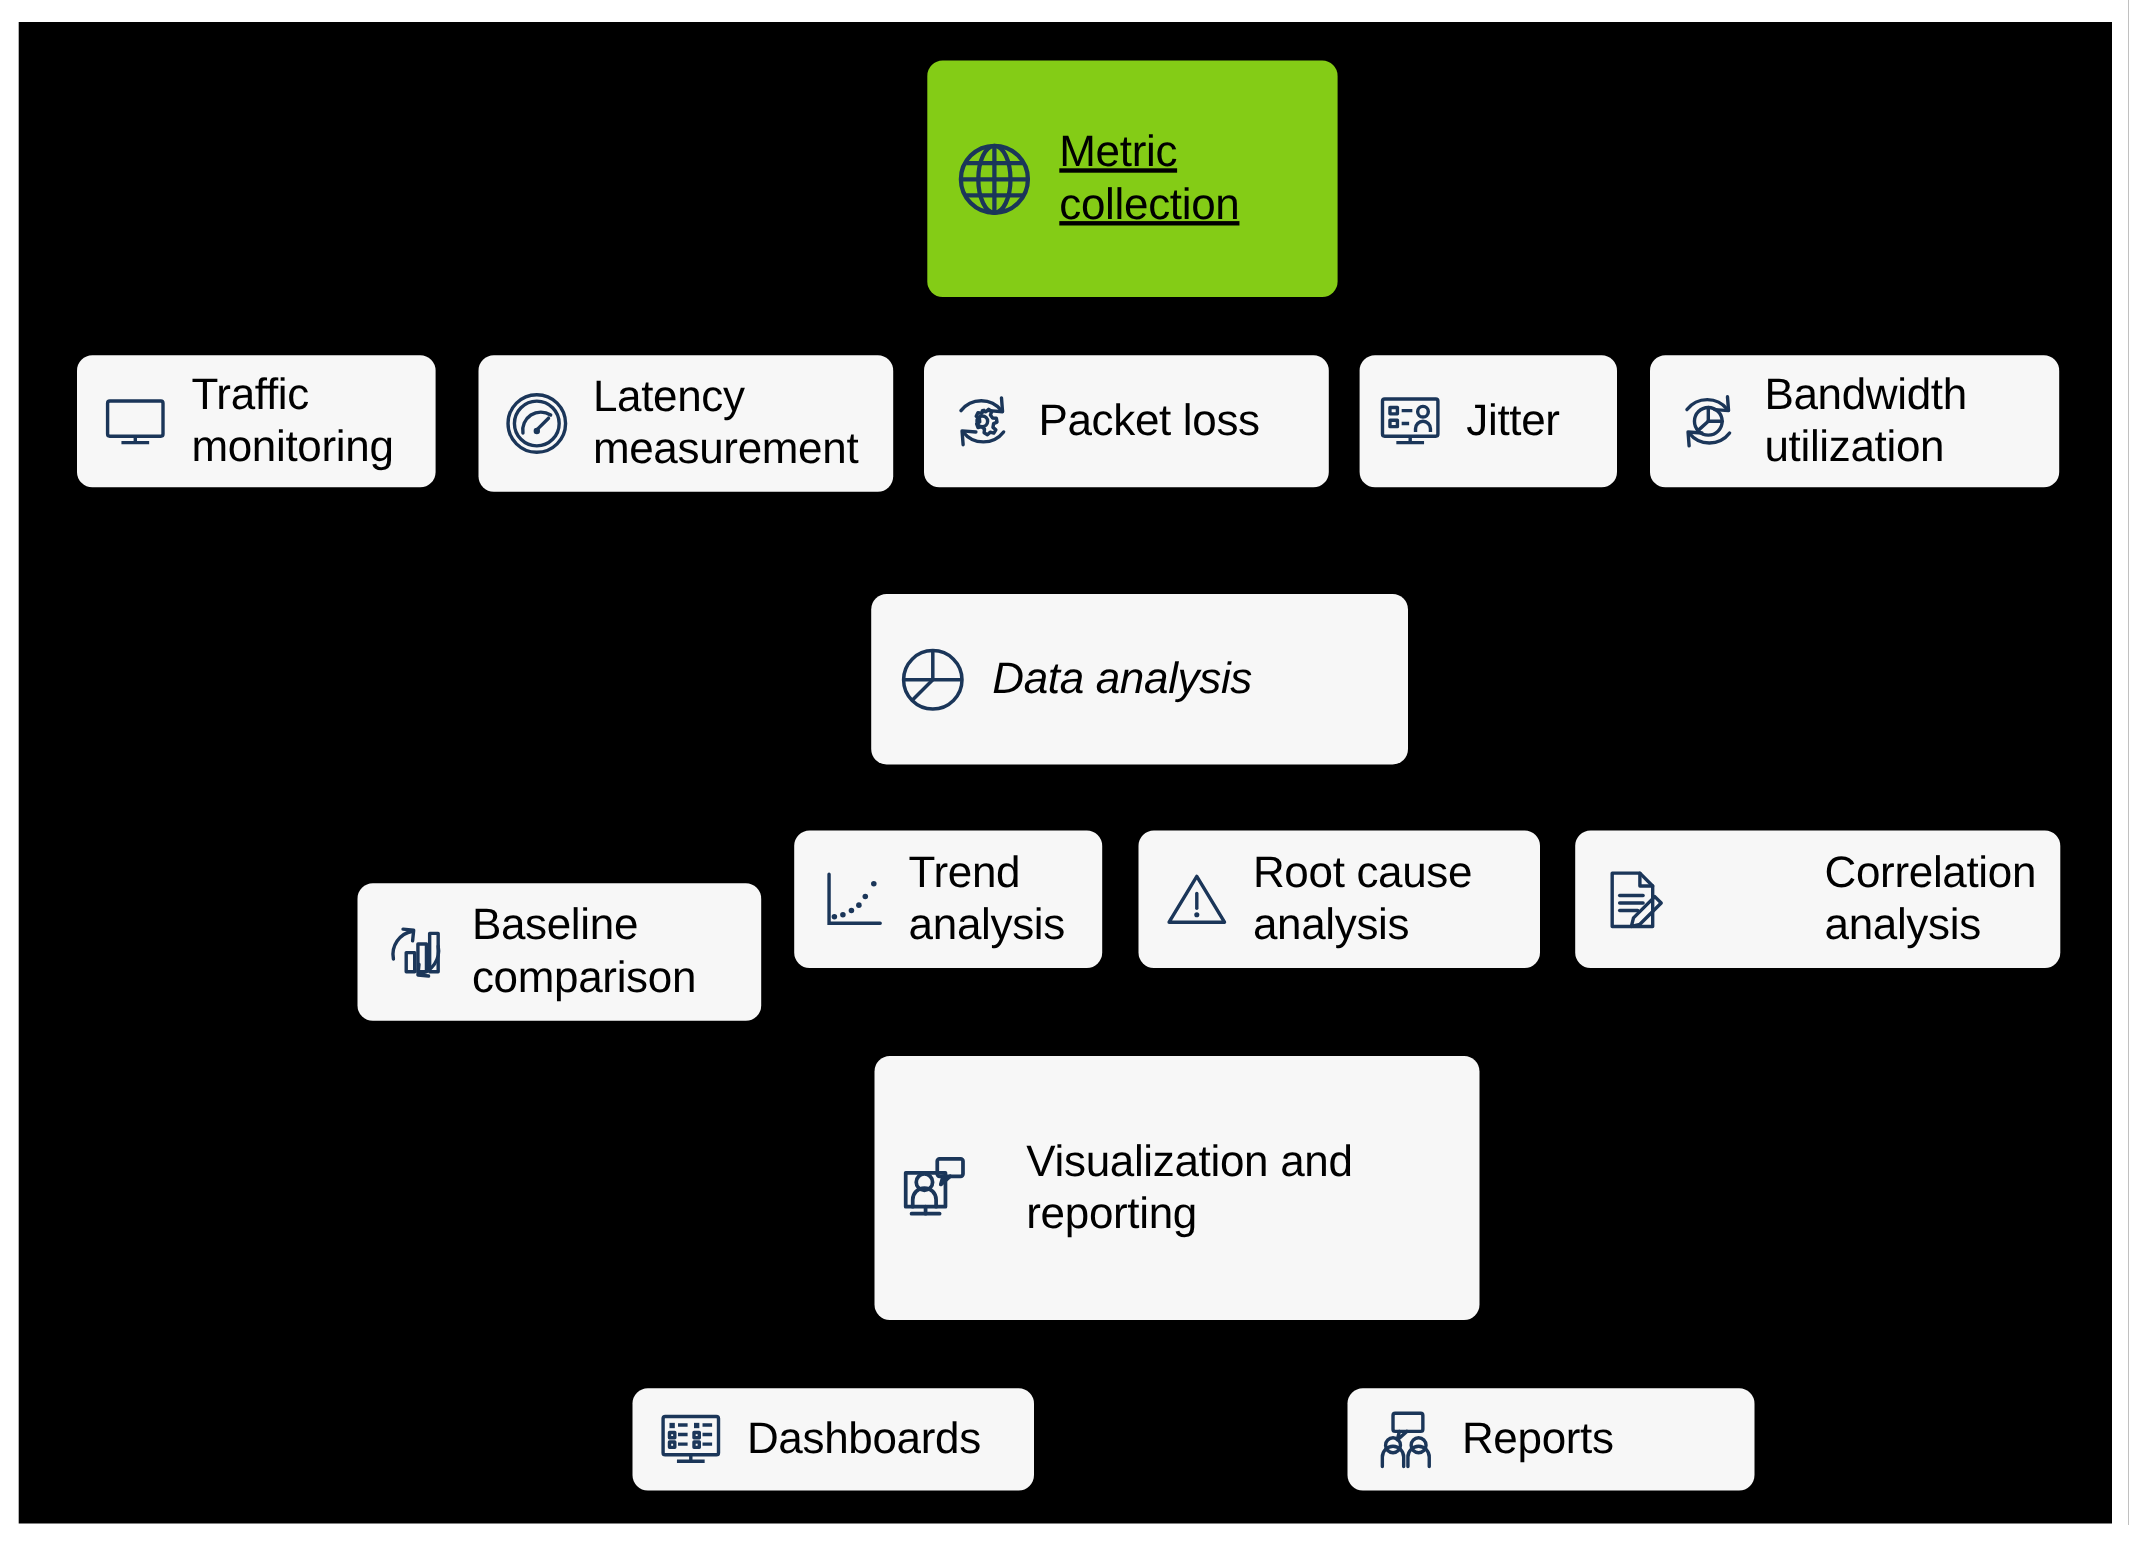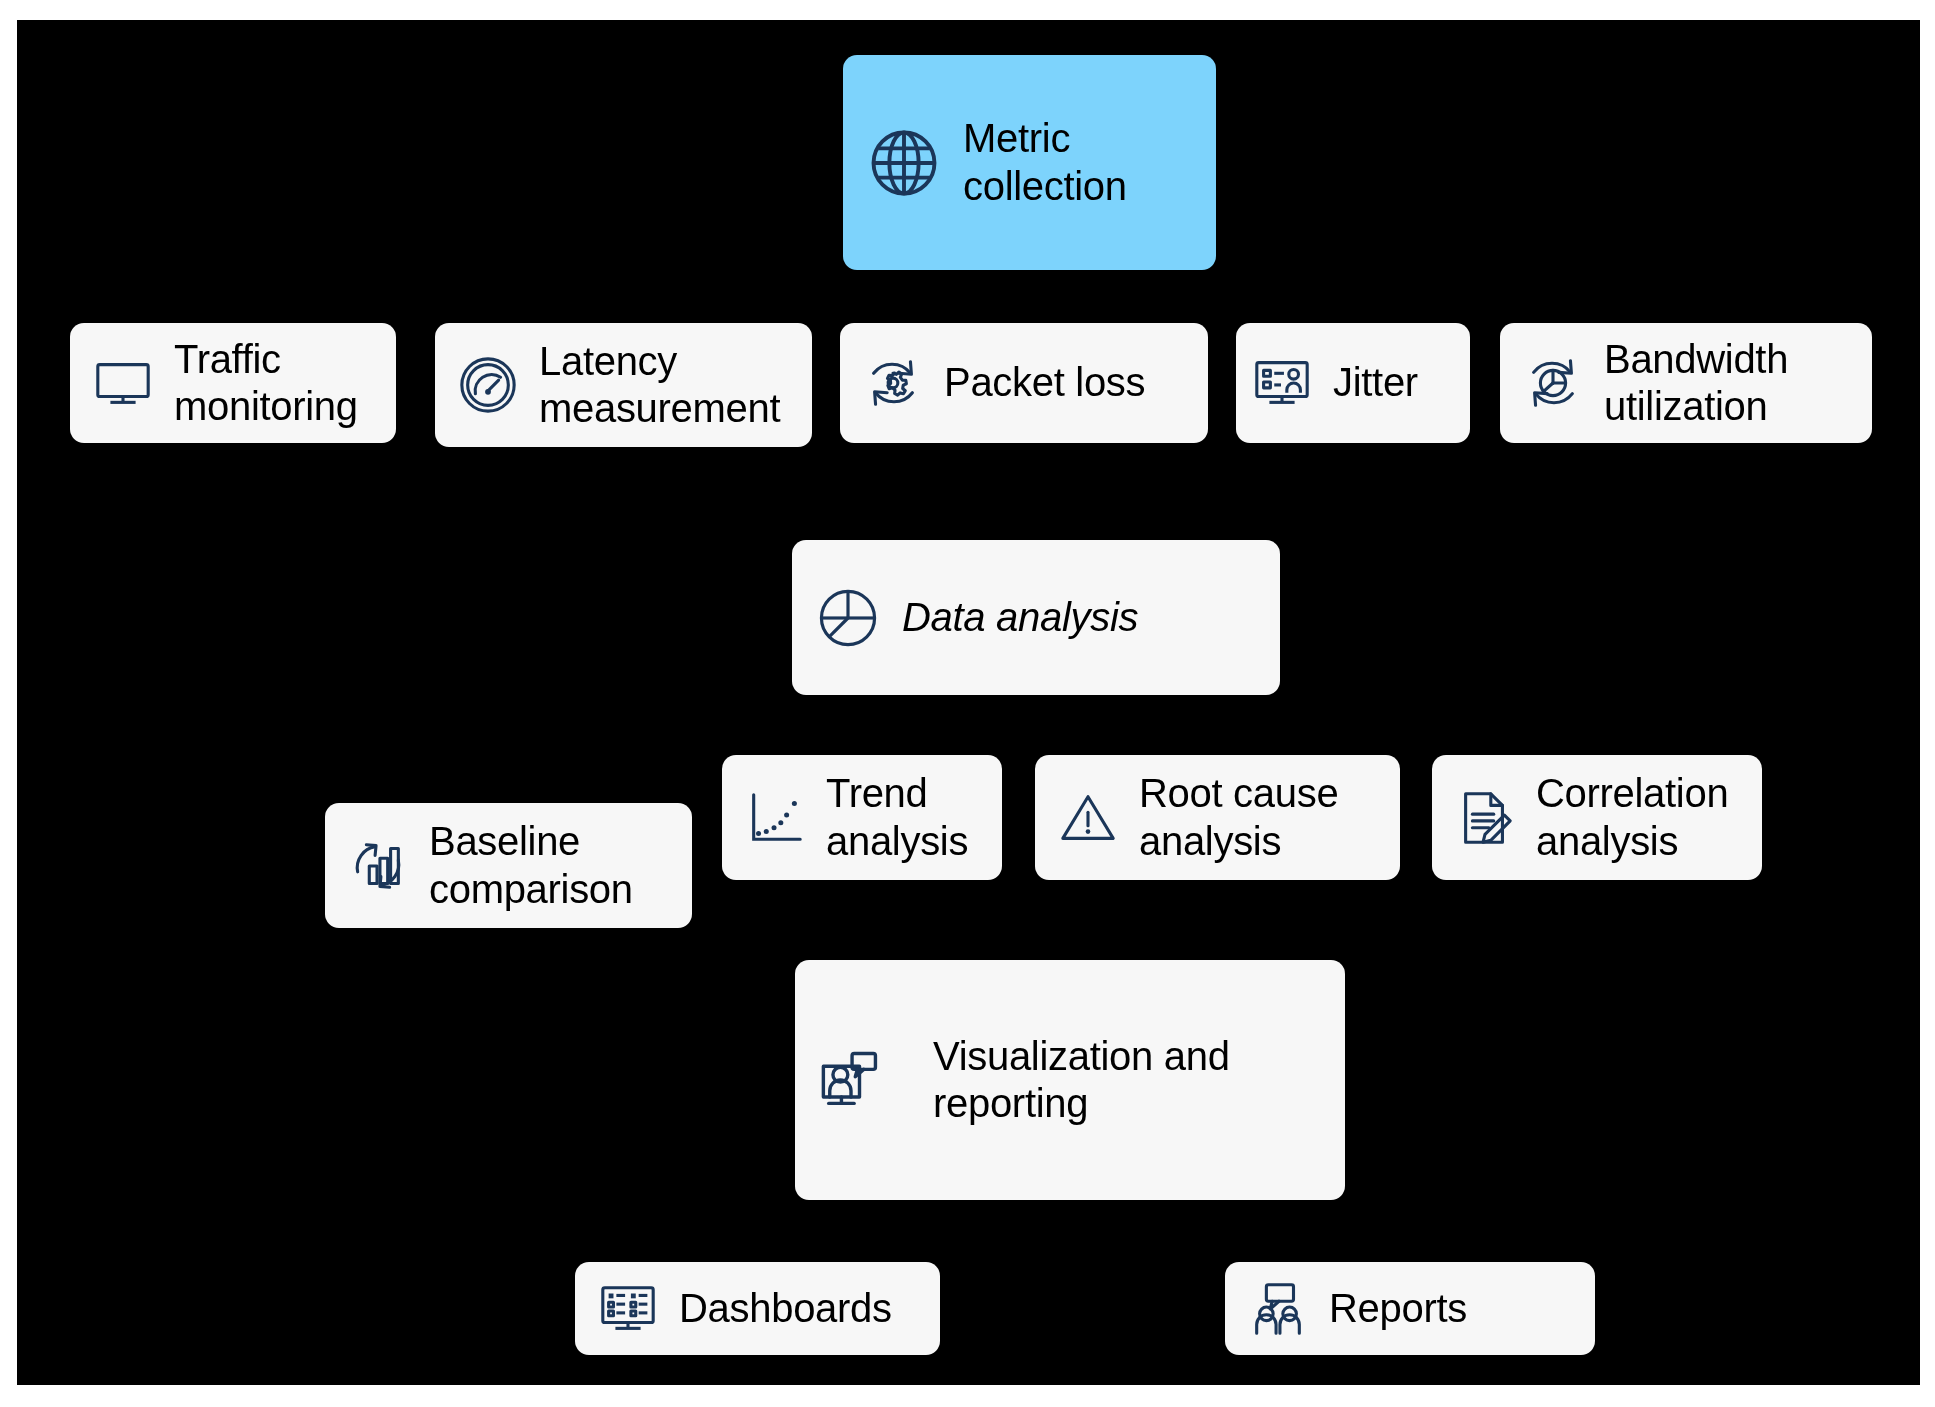--- a/index.html
+++ b/index.html
@@ -27,21 +27,22 @@
     background: #f7f7f7;
     border-radius: 14px;
     display: flex;
     flex-direction: row;
     align-items: center;
     justify-content: flex-start;
     padding: 0 22px;
     gap: 20px;
   }
   .card.emphasis {
-    background: #7dd3fc;
+    background: #84cc16;
+    text-decoration: underline;
   }
   .card .label {
     color: #000000;
     font-size: 40px;
     line-height: 1.18;
     letter-spacing: -0.3px;
     white-space: pre-line;
     font-weight: 400;
   }
   .card .icon {
@@ -56,21 +57,21 @@
   #c-metric-collection      { left: 826px; top: 35px;   width: 373px; height: 215px; }
   #c-traffic-monitoring     { left: 53px;  top: 303px;  width: 326px; height: 120px; }
   #c-latency-measurement    { left: 418px; top: 303px;  width: 377px; height: 124px; }
   #c-packet-loss            { left: 823px; top: 303px;  width: 368px; height: 120px; }
   #c-jitter                 { left: 1219px;top: 303px;  width: 234px; height: 120px; padding-left: 15px; }
   #c-bandwidth-utilization  { left: 1483px;top: 303px;  width: 372px; height: 120px; }
   #c-data-analysis          { left: 775px; top: 520px;  width: 488px; height: 155px; font-style: italic; }
   #c-baseline-comparison    { left: 308px; top: 735px;  width: 367px; height: 125px; margin-top: 48px; }
   #c-trend-analysis         { left: 705px; top: 735px;  width: 280px; height: 125px; }
   #c-root-cause-analysis    { left: 1018px;top: 735px;  width: 365px; height: 125px; }
-  #c-correlation-analysis   { left: 1415px;top: 735px;  width: 330px; height: 125px; }
+  #c-correlation-analysis   { left: 1415px;top: 735px;  width: 441px; height: 125px; justify-content: space-between; }
   #c-visualization-reporting{ left: 778px; top: 940px;  width: 550px; height: 240px; gap: 48px; }
   #c-dashboards             { left: 558px; top: 1242px; width: 365px; height: 93px; }
   #c-reports                { left: 1208px;top: 1242px; width: 370px; height: 93px; }
 
   
   .ic-lg { width: 78px; height: 78px; }
   .ic-md { width: 68px; height: 68px; }
   .ic-sm { width: 62px; height: 62px; }
 </style>
 </head>

